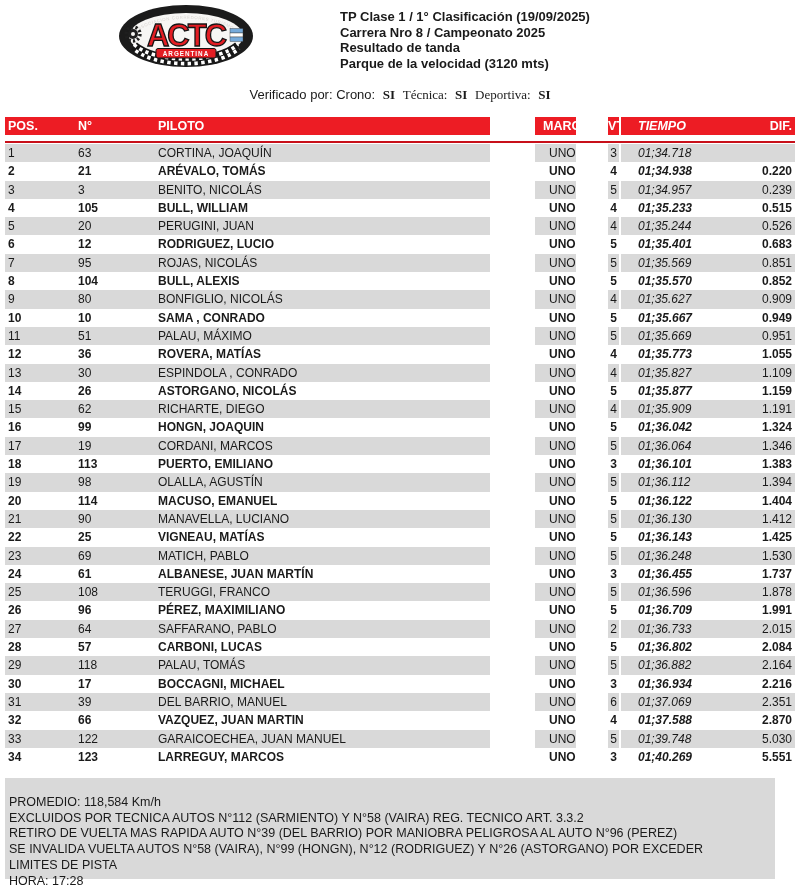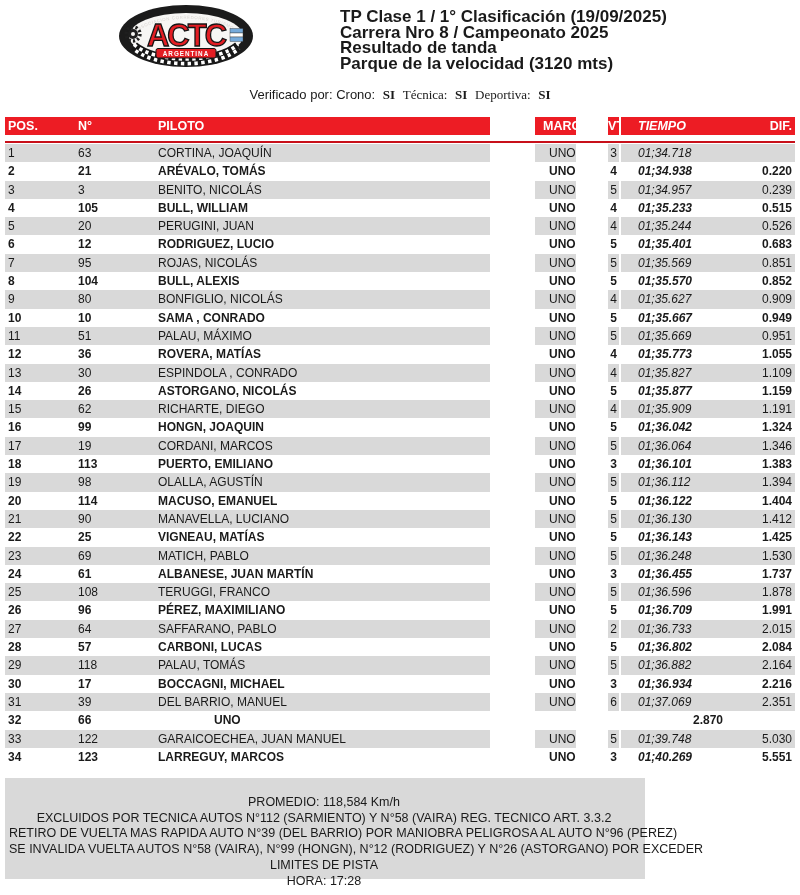--- a/index.html
+++ b/index.html
@@ -2,21 +2,21 @@
 <html style="--red: #ed1c24; --rule-red: #c8101a; --rowgray: #d9d9d9; --notesgray: #d9d9d9;"><head>
 <meta charset="utf-8">
 <style>
   * { margin:0; padding:0; box-sizing:border-box; }
   html,body { background:#ffffff; }
   body { font-family:"Liberation Sans", sans-serif; color:#1a1a1a; }
   .page { position:relative; width:800px; height:895px; background:#fff; overflow:hidden; }
 
   
   .logo { position:absolute; left:116px; top:3px; width:140px; height:68px; }
-  .titles { position:absolute; left:340px; top:9px; font-size:17px; font-weight:bold; line-height:15.5px; white-space:nowrap; }
+  .titles { position:absolute; left:340px; top:9px; font-size:13px; font-weight:bold; line-height:15.5px; white-space:nowrap; }
   .verify { position:absolute; left:0; top:87px; width:800px; text-align:center; font-size:13px; }
   .verify b { font-weight:bold; }
   .verify .seg { margin-left:4px;font-family:Liberation Serif, serif; }
 
   
   .rtable { position:absolute; left:5px; top:112px; width:790px; font-size:12px; }
   .grid { display:grid; grid-template-columns:70px 80px 335px 86px 8px 35px 2px 105px 1fr; align-items:center; }
   .thead { height:28px; font-size:12.5px; font-weight:bold; color:#fff; }
   .thead .c { background:var(--red); height:18px; line-height:18px; }
   .red-rule { height:2px; background:var(--rule-red); margin-top:1px; margin-bottom:1px; }
@@ -28,22 +28,22 @@
   .c.pos { padding-left:3px; }
   .c.num { padding-left:3px; }
   .c.piloto { padding-left:3px; }
   .c.marca { padding-left:14px;margin-left:45px; }
   .thead .c.marca { padding-left:8px; }
   .c.vtas { text-align:center; padding:0;margin-left:24px; }
   .c.tiempo { padding-left:17px;font-style:italic; }
   .c.dif { text-align:right; padding-right:3px; }
 
   
-  .notes { position:absolute; left:5px; top:778px; width:640px; height:101px; background:var(--notesgray);
-           padding:17px 6px 0 4px; font-size:12.5px; line-height:15.7px;text-align:center; }
+  .notes { position:absolute; left:5px; top:778px; width:770px; height:101px; background:var(--notesgray);
+           padding:17px 6px 0 4px; font-size:12.5px; line-height:15.7px; }
   .notes div { white-space:nowrap; }
 </style>
 </head>
 <body>
 
 <div class="page">
 
   <div class="logo">
     <svg viewBox="0 0 140 68" width="140" height="68">
       <ellipse cx="70" cy="33" rx="67" ry="31" fill="#1b1b1b"></ellipse>
@@ -449,20 +449,21 @@
     <div class="c marca">UNO</div>
     <div class="sp"></div>
     <div class="c vtas">6</div>
     <div class="sp"></div>
     <div class="c tiempo">01;37.069</div>
     <div class="c dif">2.351</div>
   </div>
         <div class="grid row even">
     <div class="c pos">32</div>
     <div class="c num">66</div>
+    <div class="c piloto">VAZQUEZ, JUAN MARTIN</div>
     <div class="c marca">UNO</div>
     <div class="sp"></div>
     <div class="c vtas">4</div>
     <div class="sp"></div>
     <div class="c tiempo">01;37.588</div>
     <div class="c dif">2.870</div>
   </div>
         <div class="grid row odd">
     <div class="c pos">33</div>
     <div class="c num">122</div>

